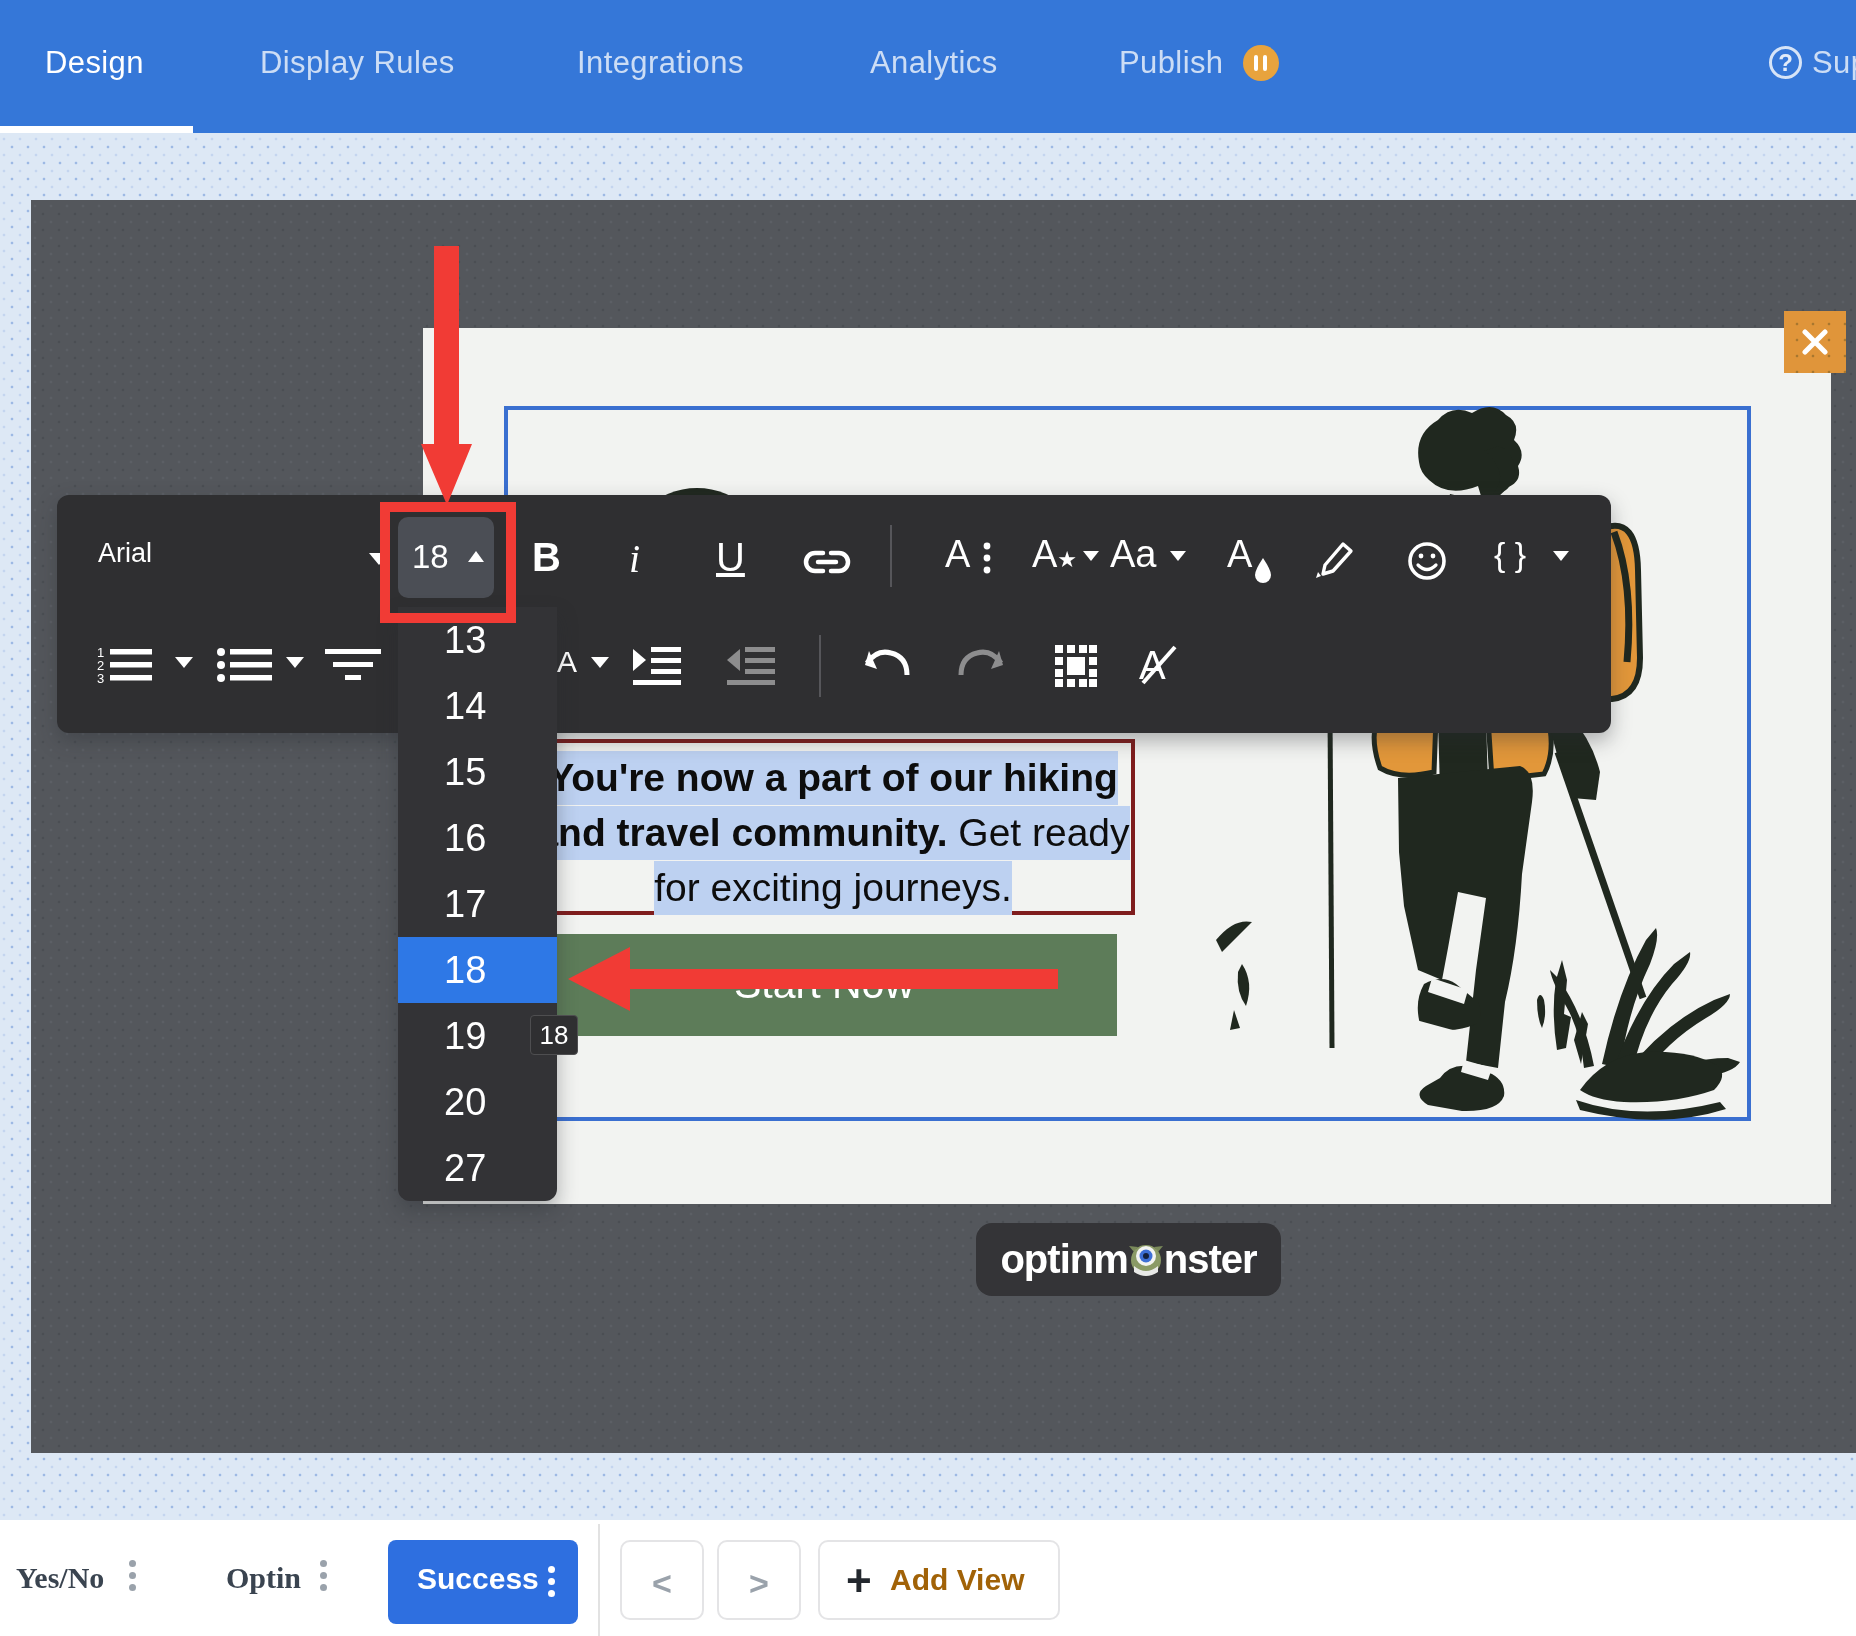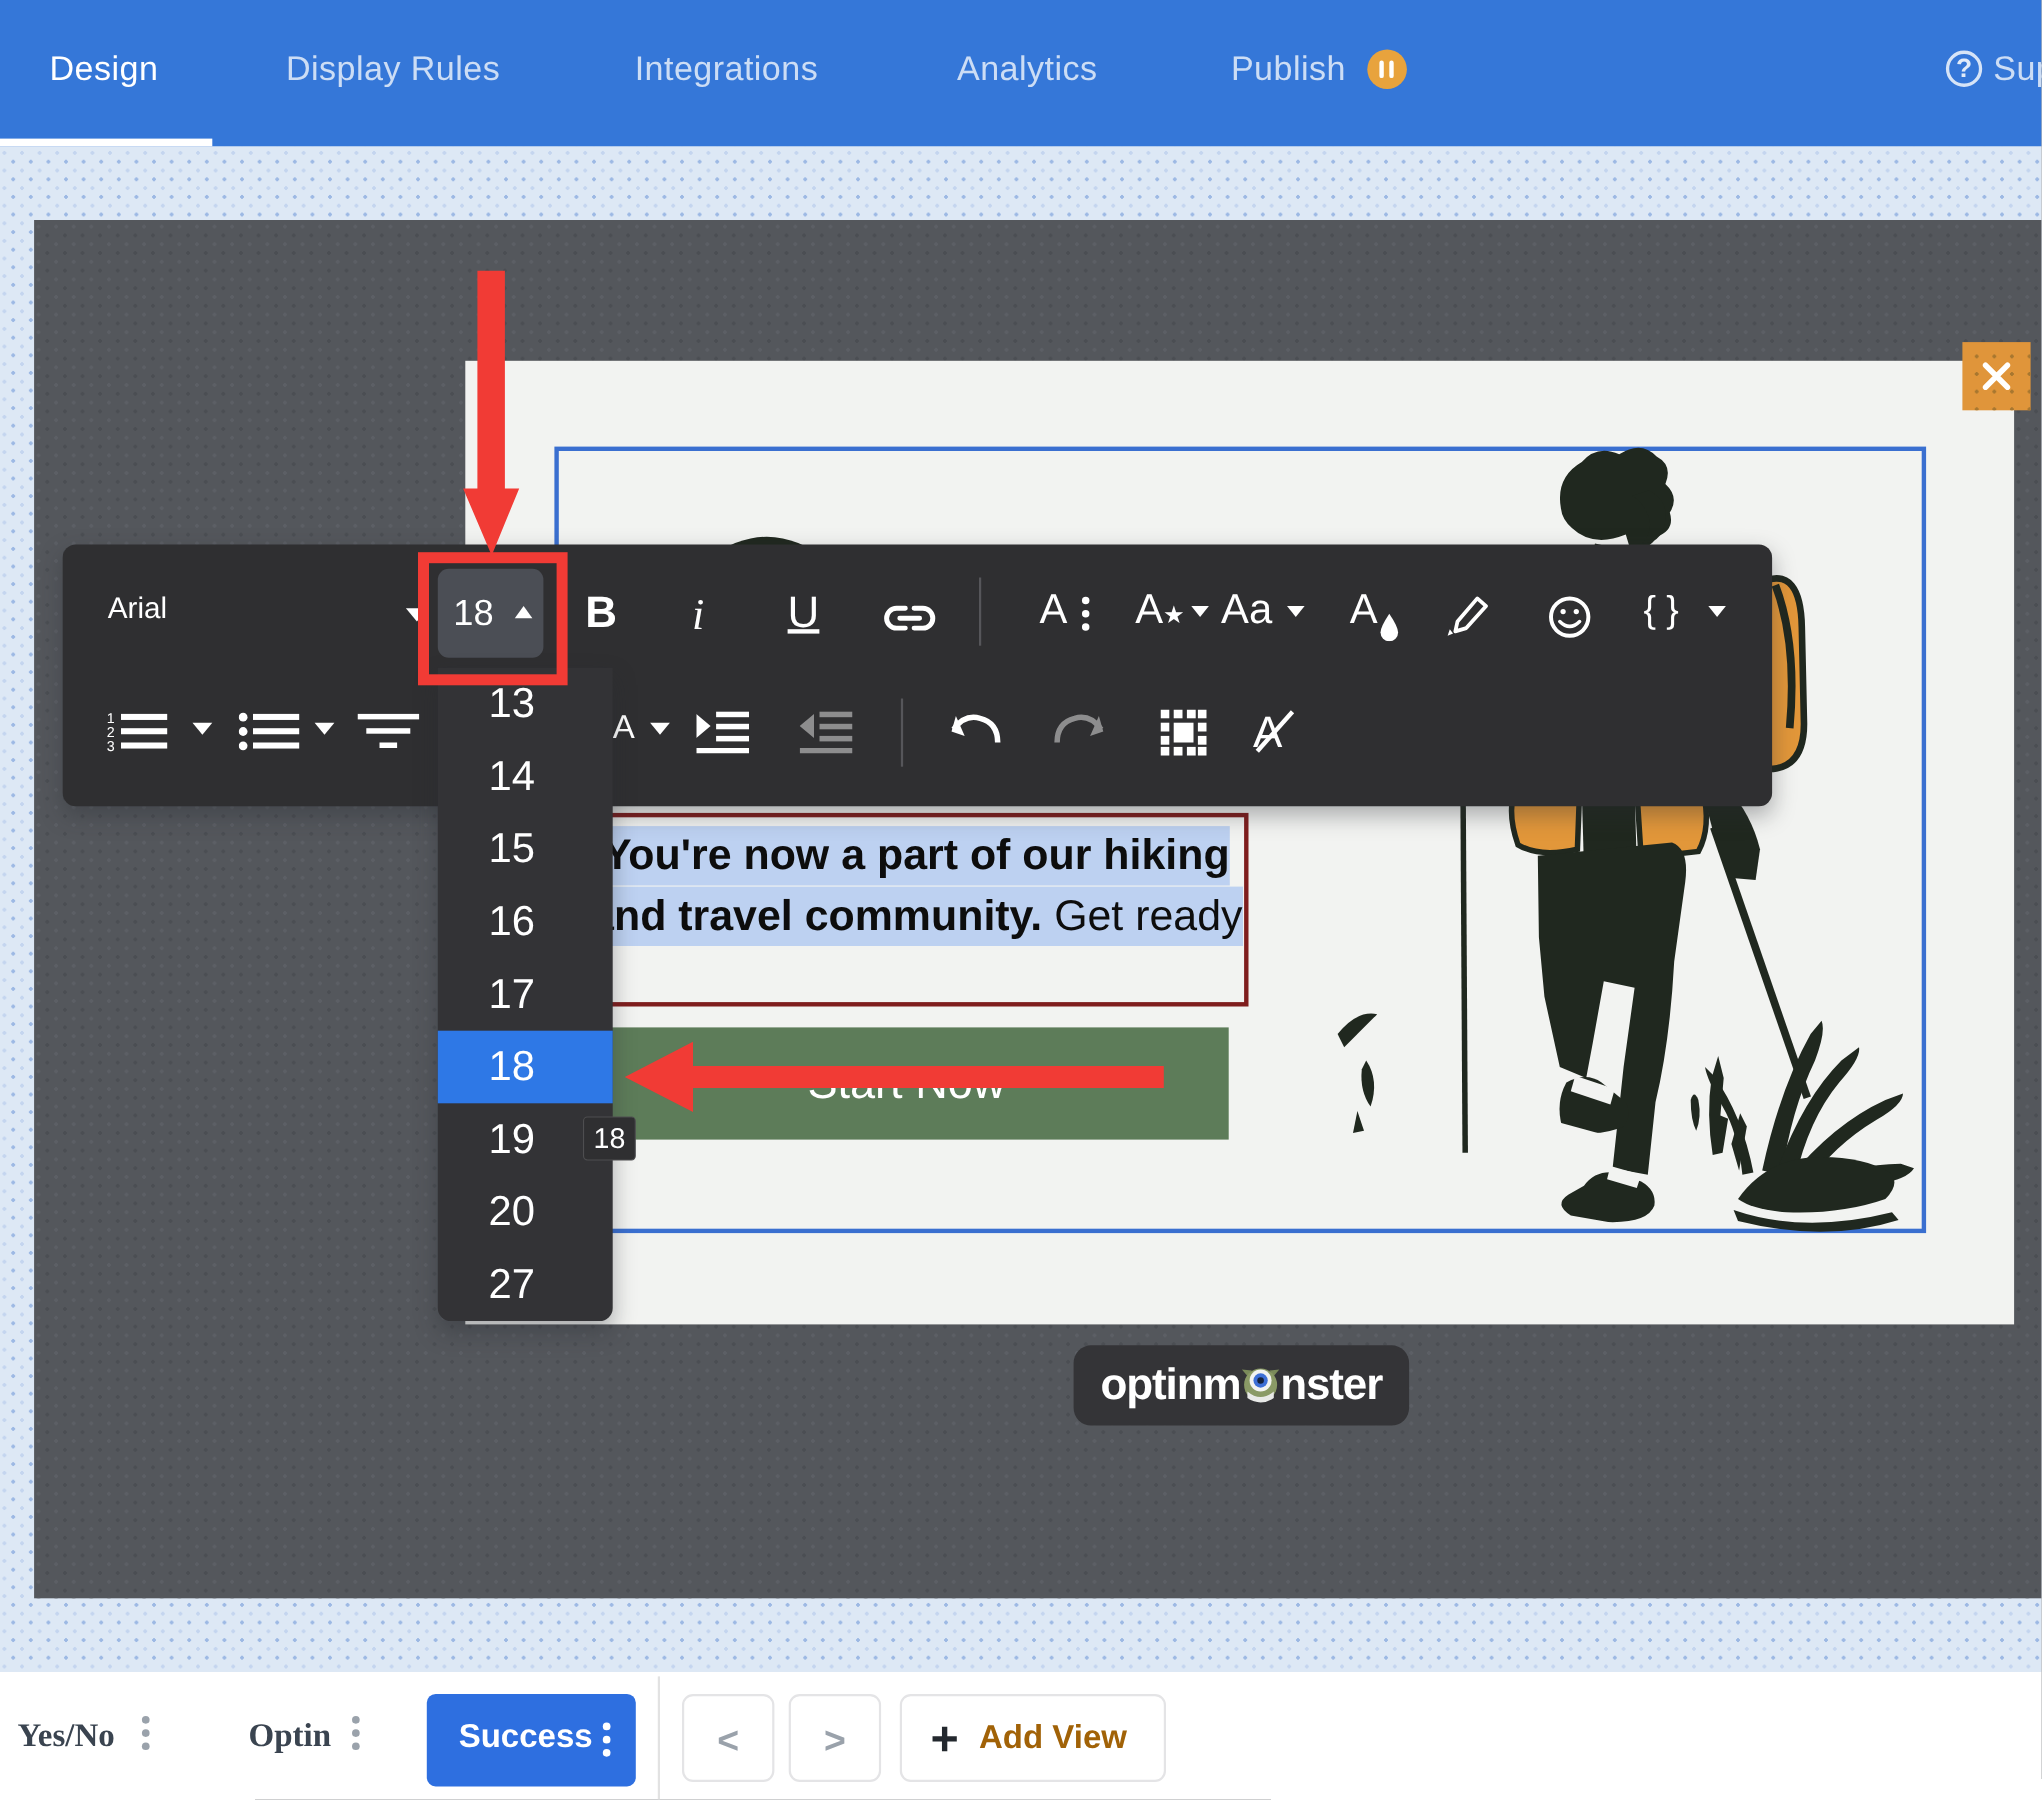--- a/index.html
+++ b/index.html
@@ -161,20 +161,21 @@
   <g fill="#20281f">
     <path d="M16 540 Q34 518 52 522 Q38 536 22 552 Z"></path>
     <path d="M42 564 Q54 582 46 606 Q36 592 38 572 Z"></path>
     <path d="M34 610 L40 628 L30 630 Z"></path>
   </g>
 </svg>
 
 <div class="textbox">
   <div><span class="hl"><b>You're now a part of our hiking</b></span></div>
   <div><span class="hl"><b>and travel community.</b> Get ready</span></div>
+  <div><span class="hl">for exciting journeys.</span></div>
 </div>
 <div class="greenbtn">Start Now</div>
 
 <div class="close">
   <svg width="26" height="26" viewBox="0 0 26 26">
       <path d="M3 3 L23 23 M23 3 L3 23" stroke="#fff" stroke-width="5" stroke-linecap="round"></path>
     </svg>
 </div>
 
 <div class="ombadge">optinm<span class="omo"><svg width="36" height="36" viewBox="0 0 36 36">

